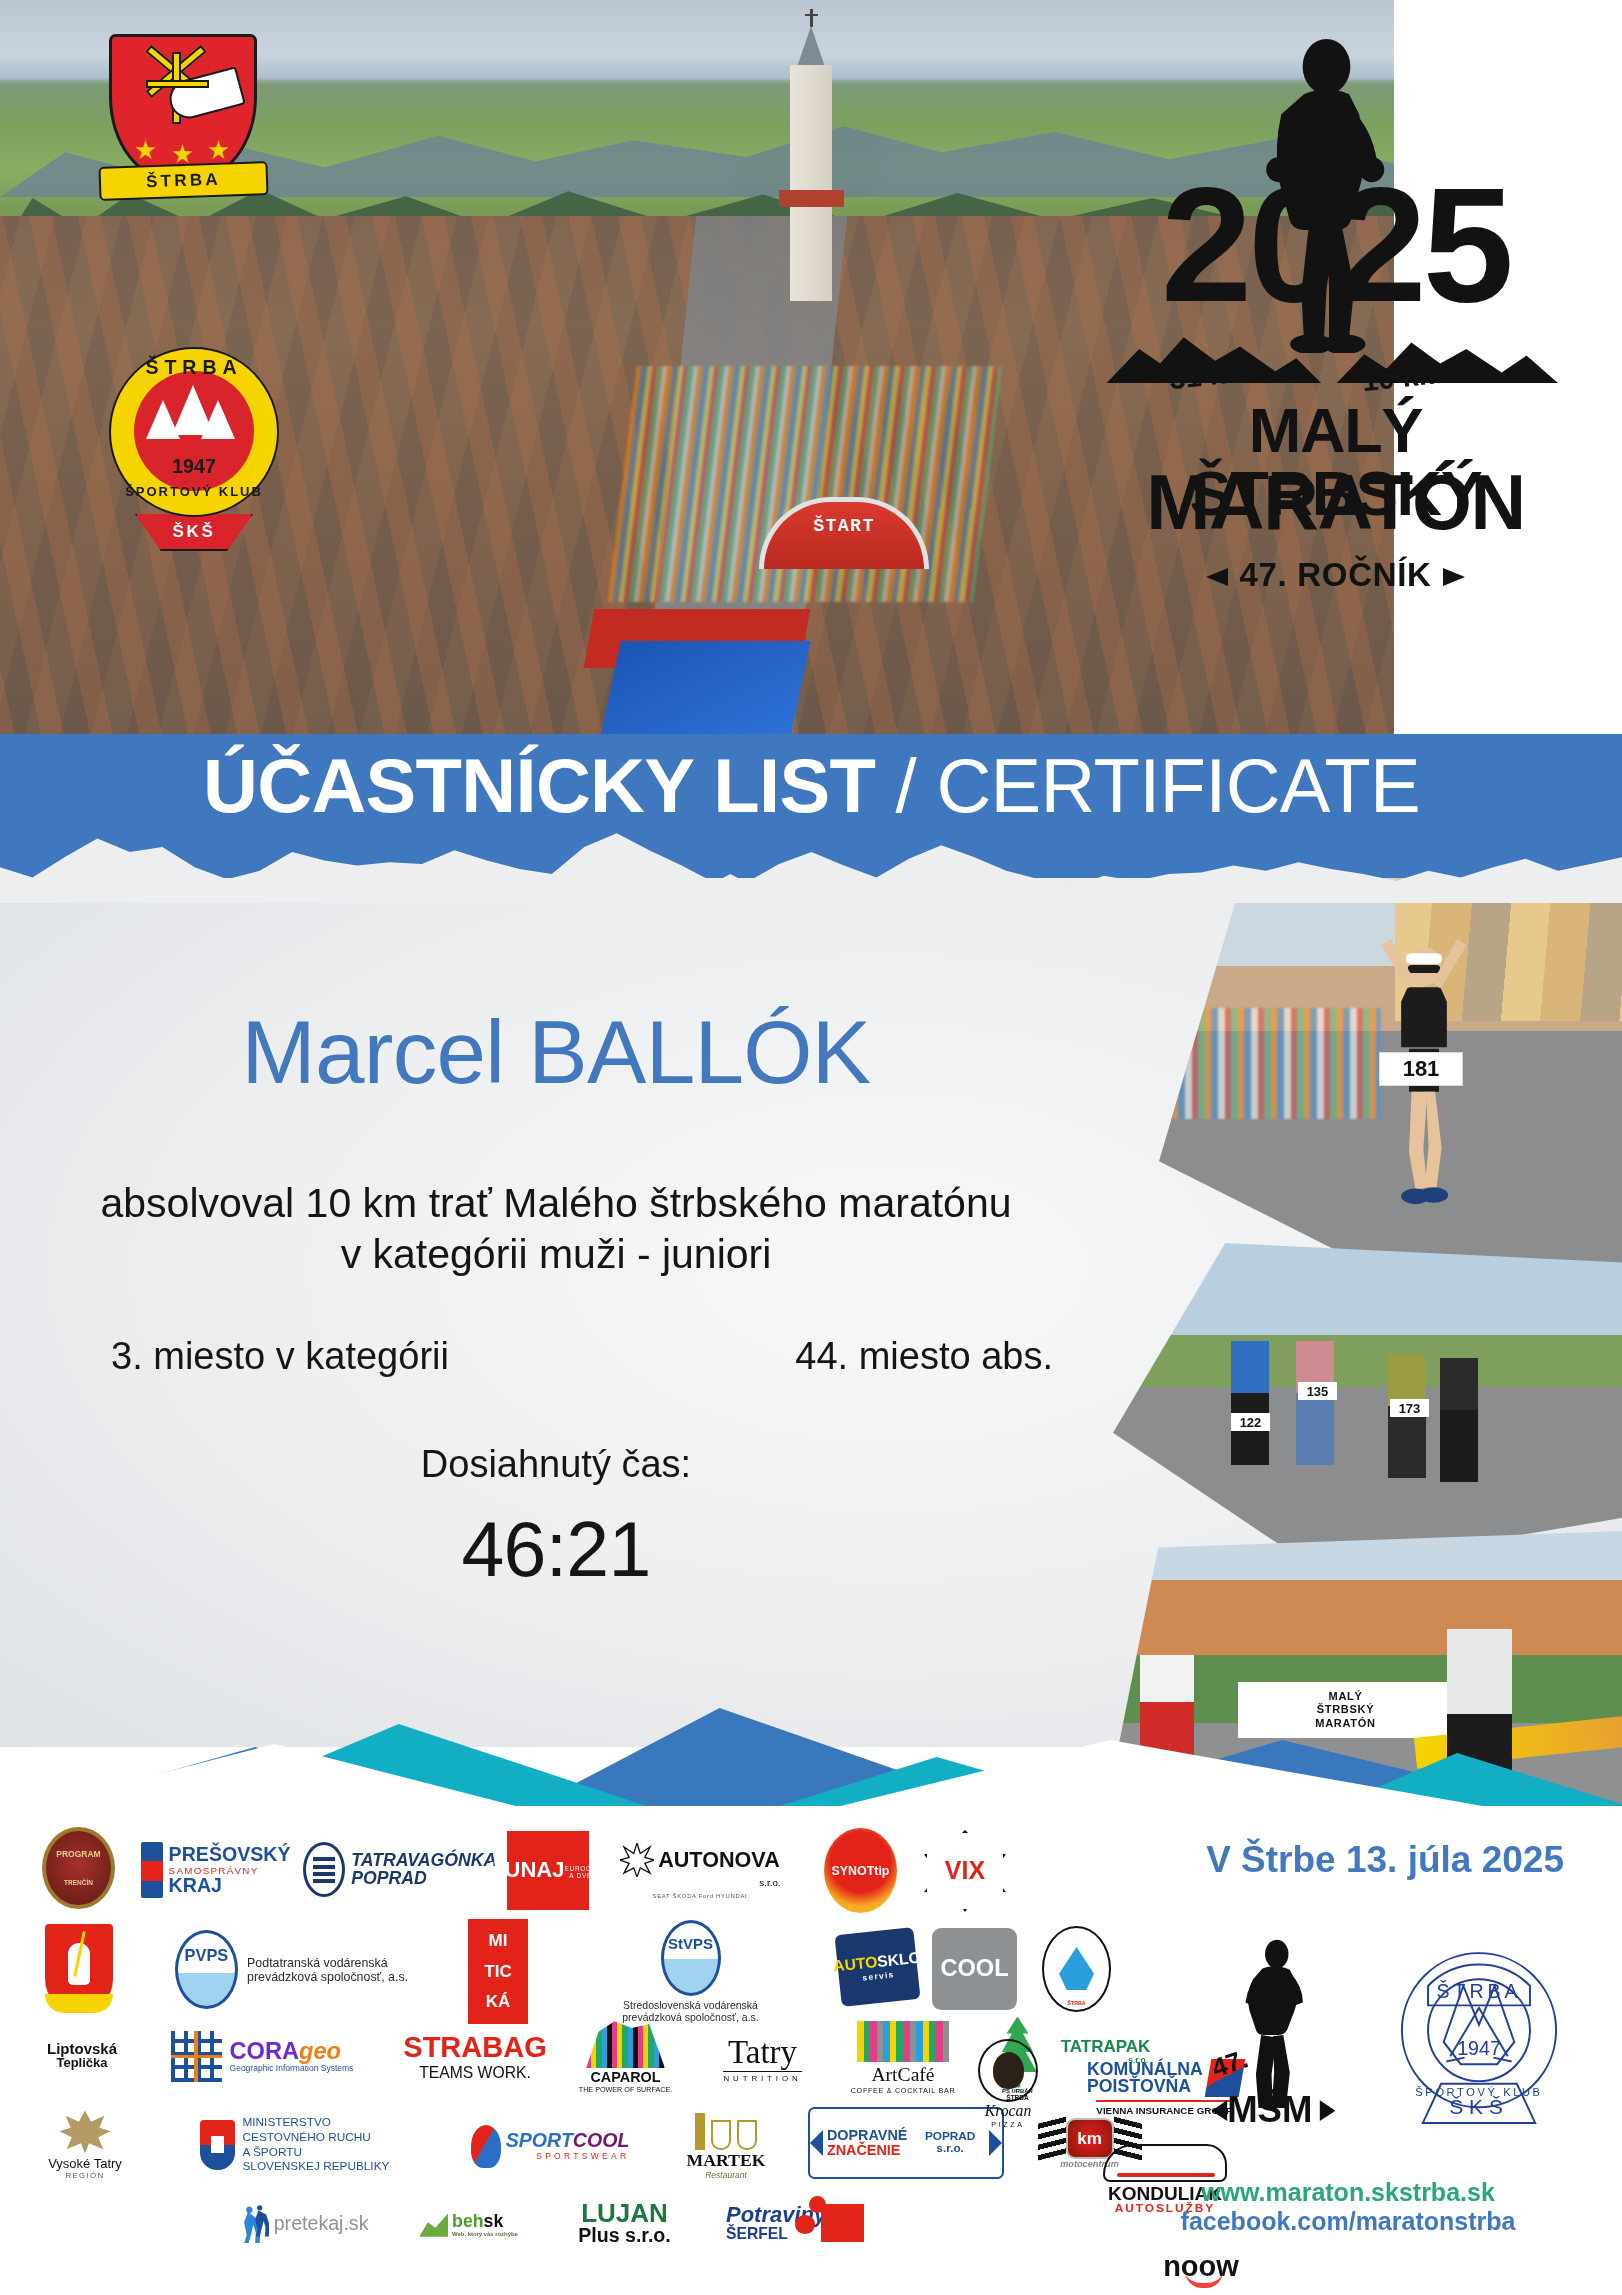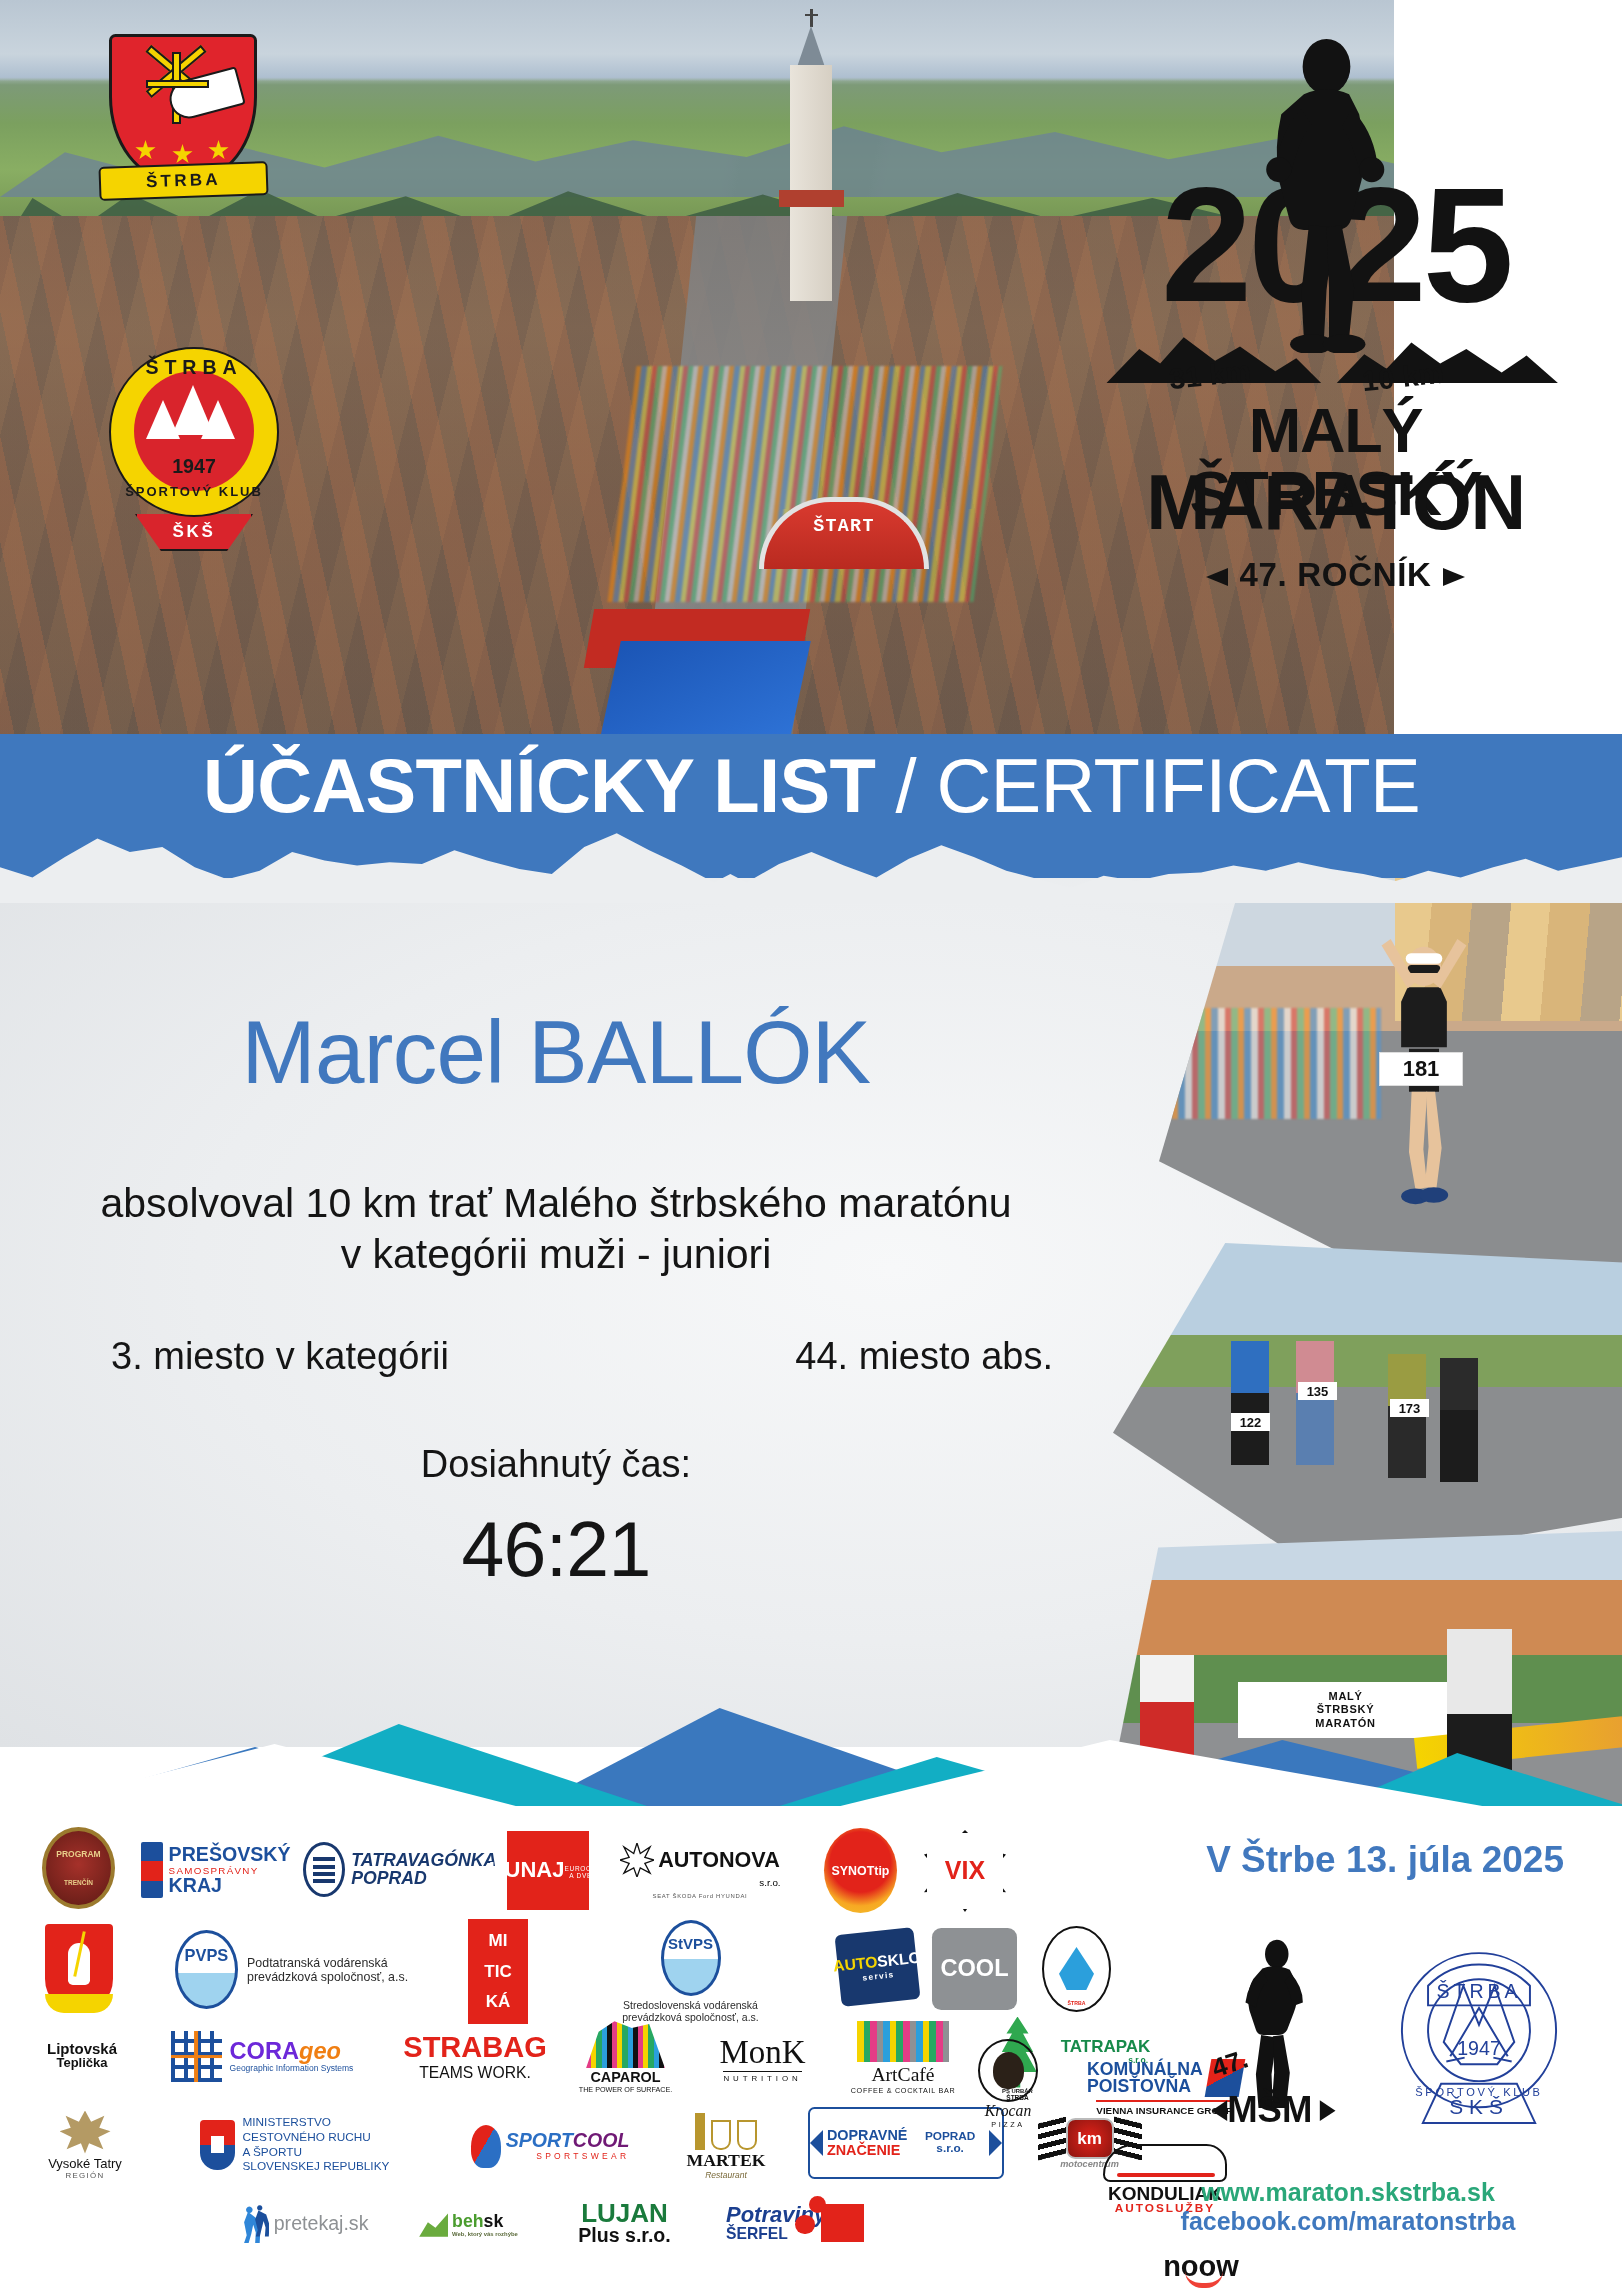--- a/index.html
+++ b/index.html
@@ -687,21 +687,21 @@
       <div style="font-size:15.7px;color:#111;margin-top:2.6px;">TEAMS WORK.</div>
     </div>
 
     <div class="logo-cell" style="left:537px;top:204px;width:105px;height:82px;flex-direction:column;">
       <div style="width:79px;height:47px;background:repeating-linear-gradient(90deg,#e43c86 0 5.2px,#f5d400 5.2px 10.5px,#27a862 10.5px 15.7px,#2b9fdc 15.7px 21px,#111 21px 26px);clip-path:polygon(0 100%,16% 22%,36% 0,58% 14%,80% 6%,100% 100%);"></div>
       <div class="lg" style="font-size:14.4px;color:#111;margin-top:2px;">CAPAROL</div>
       <div style="font-size:7.2px;color:#111;">THE POWER OF SURFACE.</div>
     </div>
 
     <div class="logo-cell" style="left:661px;top:208px;width:131px;height:75px;flex-direction:column;">
-      <div style="font-size:33px;color:#111;font-family:'Liberation Serif',serif;">MonK</div>
+      <div style="font-size:33px;color:#111;font-family:'Liberation Serif',serif;">Tatry</div>
       <div style="font-size:7.9px;letter-spacing:3.9px;color:#111;border-top:1.3px solid #111;padding-top:2px;">NUTRITION</div>
     </div>
 
     <div class="logo-cell" style="left:805px;top:203px;width:124px;height:85px;flex-direction:column;">
       <div style="width:92px;height:41px;background:repeating-linear-gradient(90deg,#f5d400 0 6.5px,#27a862 6.5px 13px,#e43c86 13px 19.6px,#8e9194 19.6px 26px,#2b9fdc 26px 33px);"></div>
       <div style="font-size:19.6px;color:#111;font-family:'Liberation Serif',serif;margin-top:1.3px;">ArtCafé</div>
       <div style="font-size:7.2px;letter-spacing:0.7px;color:#111;">COFFEE &amp; COCKTAIL BAR</div>
     </div>
 
     <div class="logo-cell" style="left:942px;top:200px;width:79px;height:92px;flex-direction:column;">

